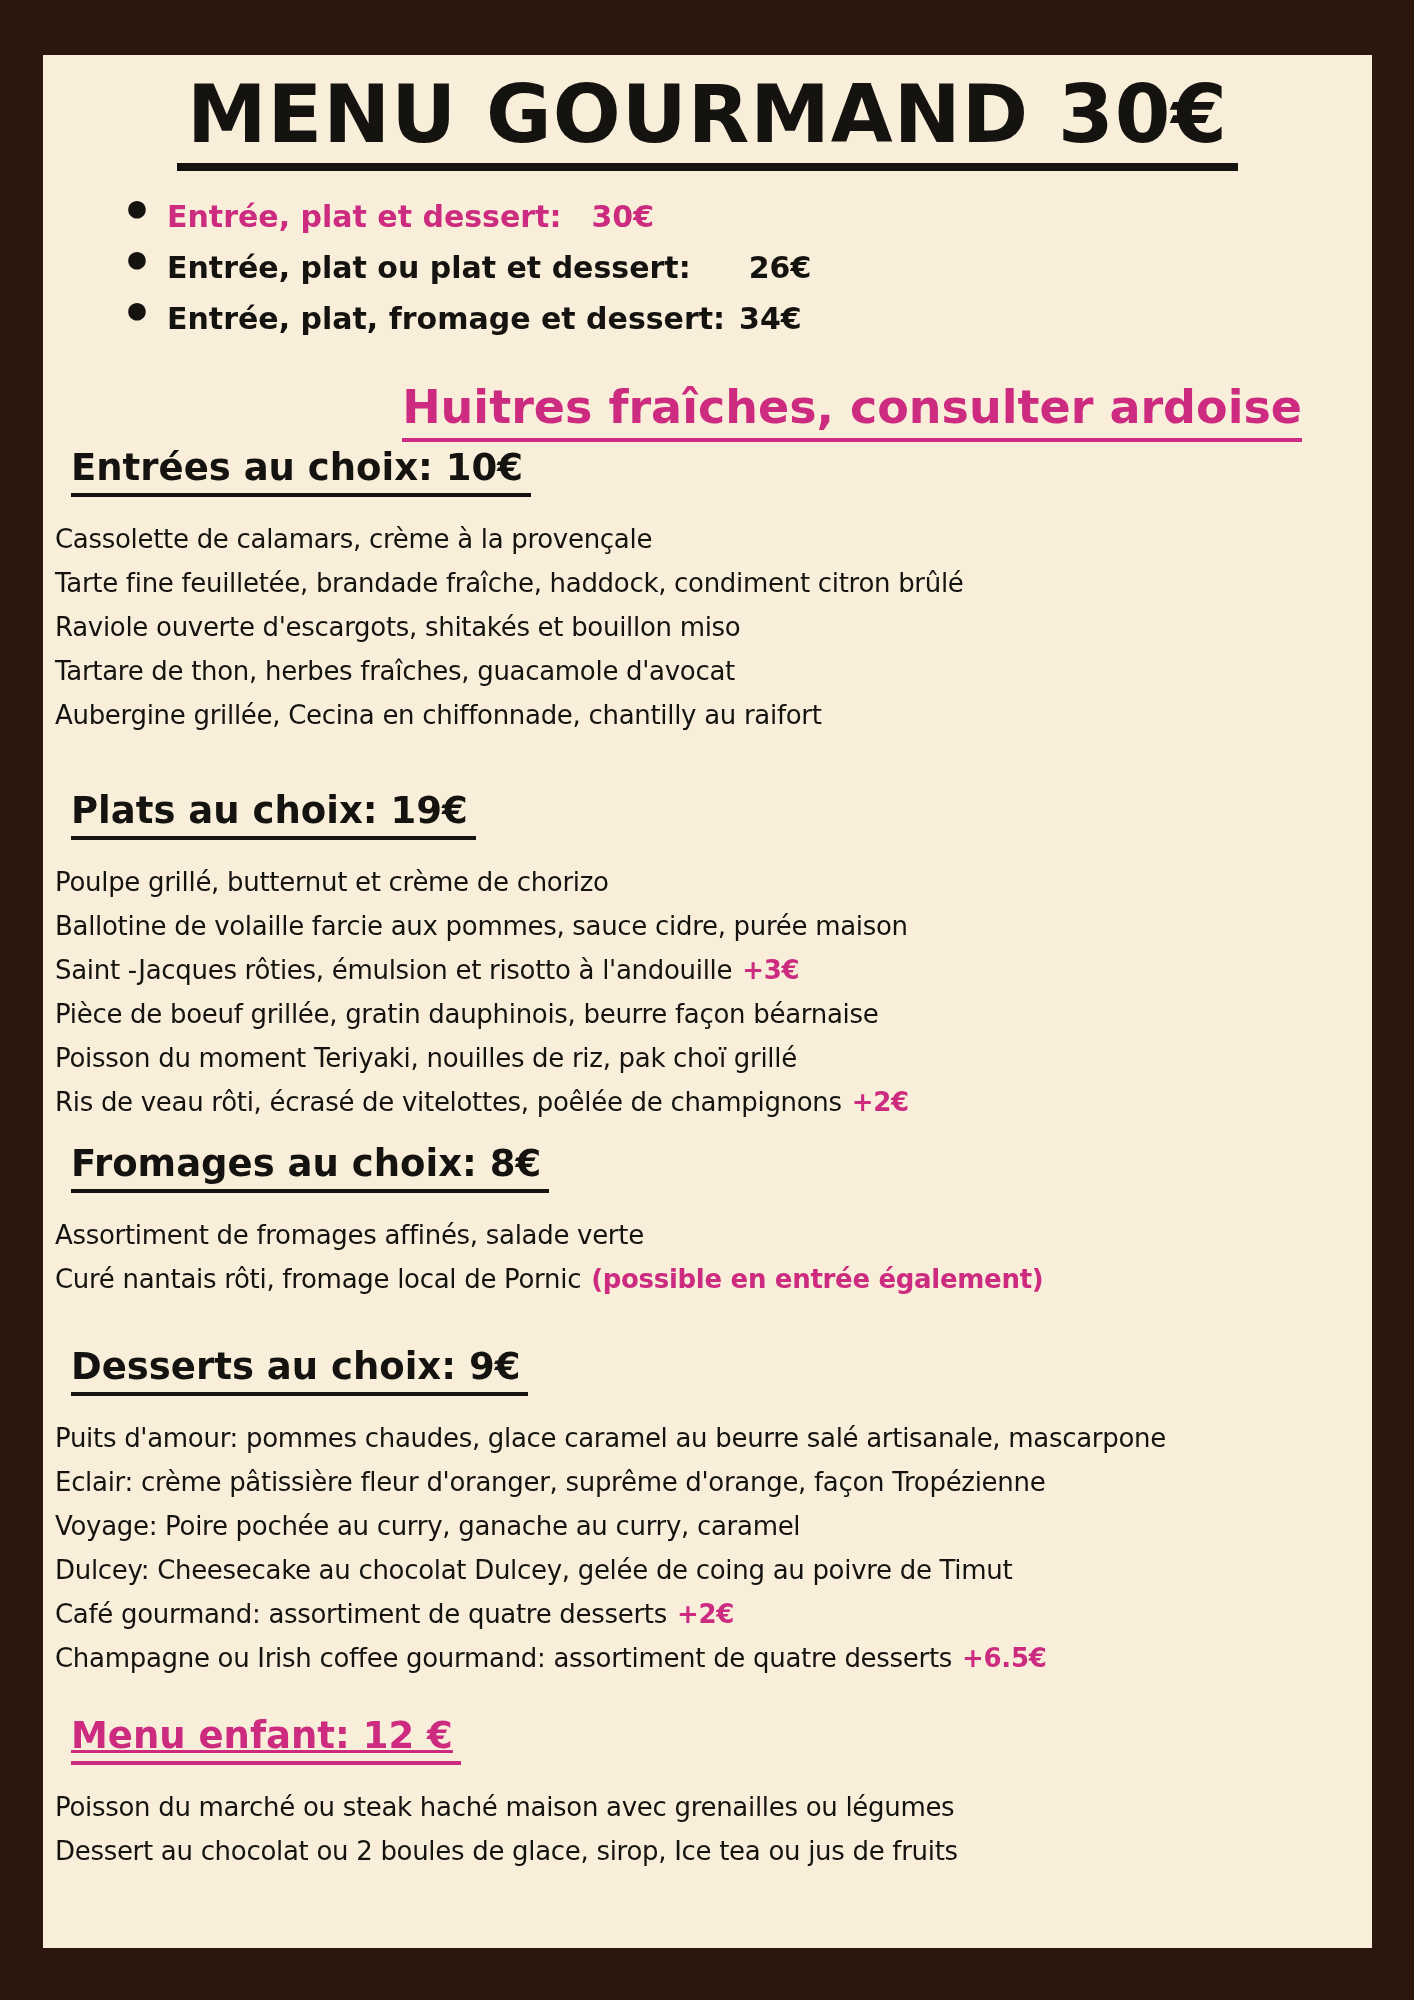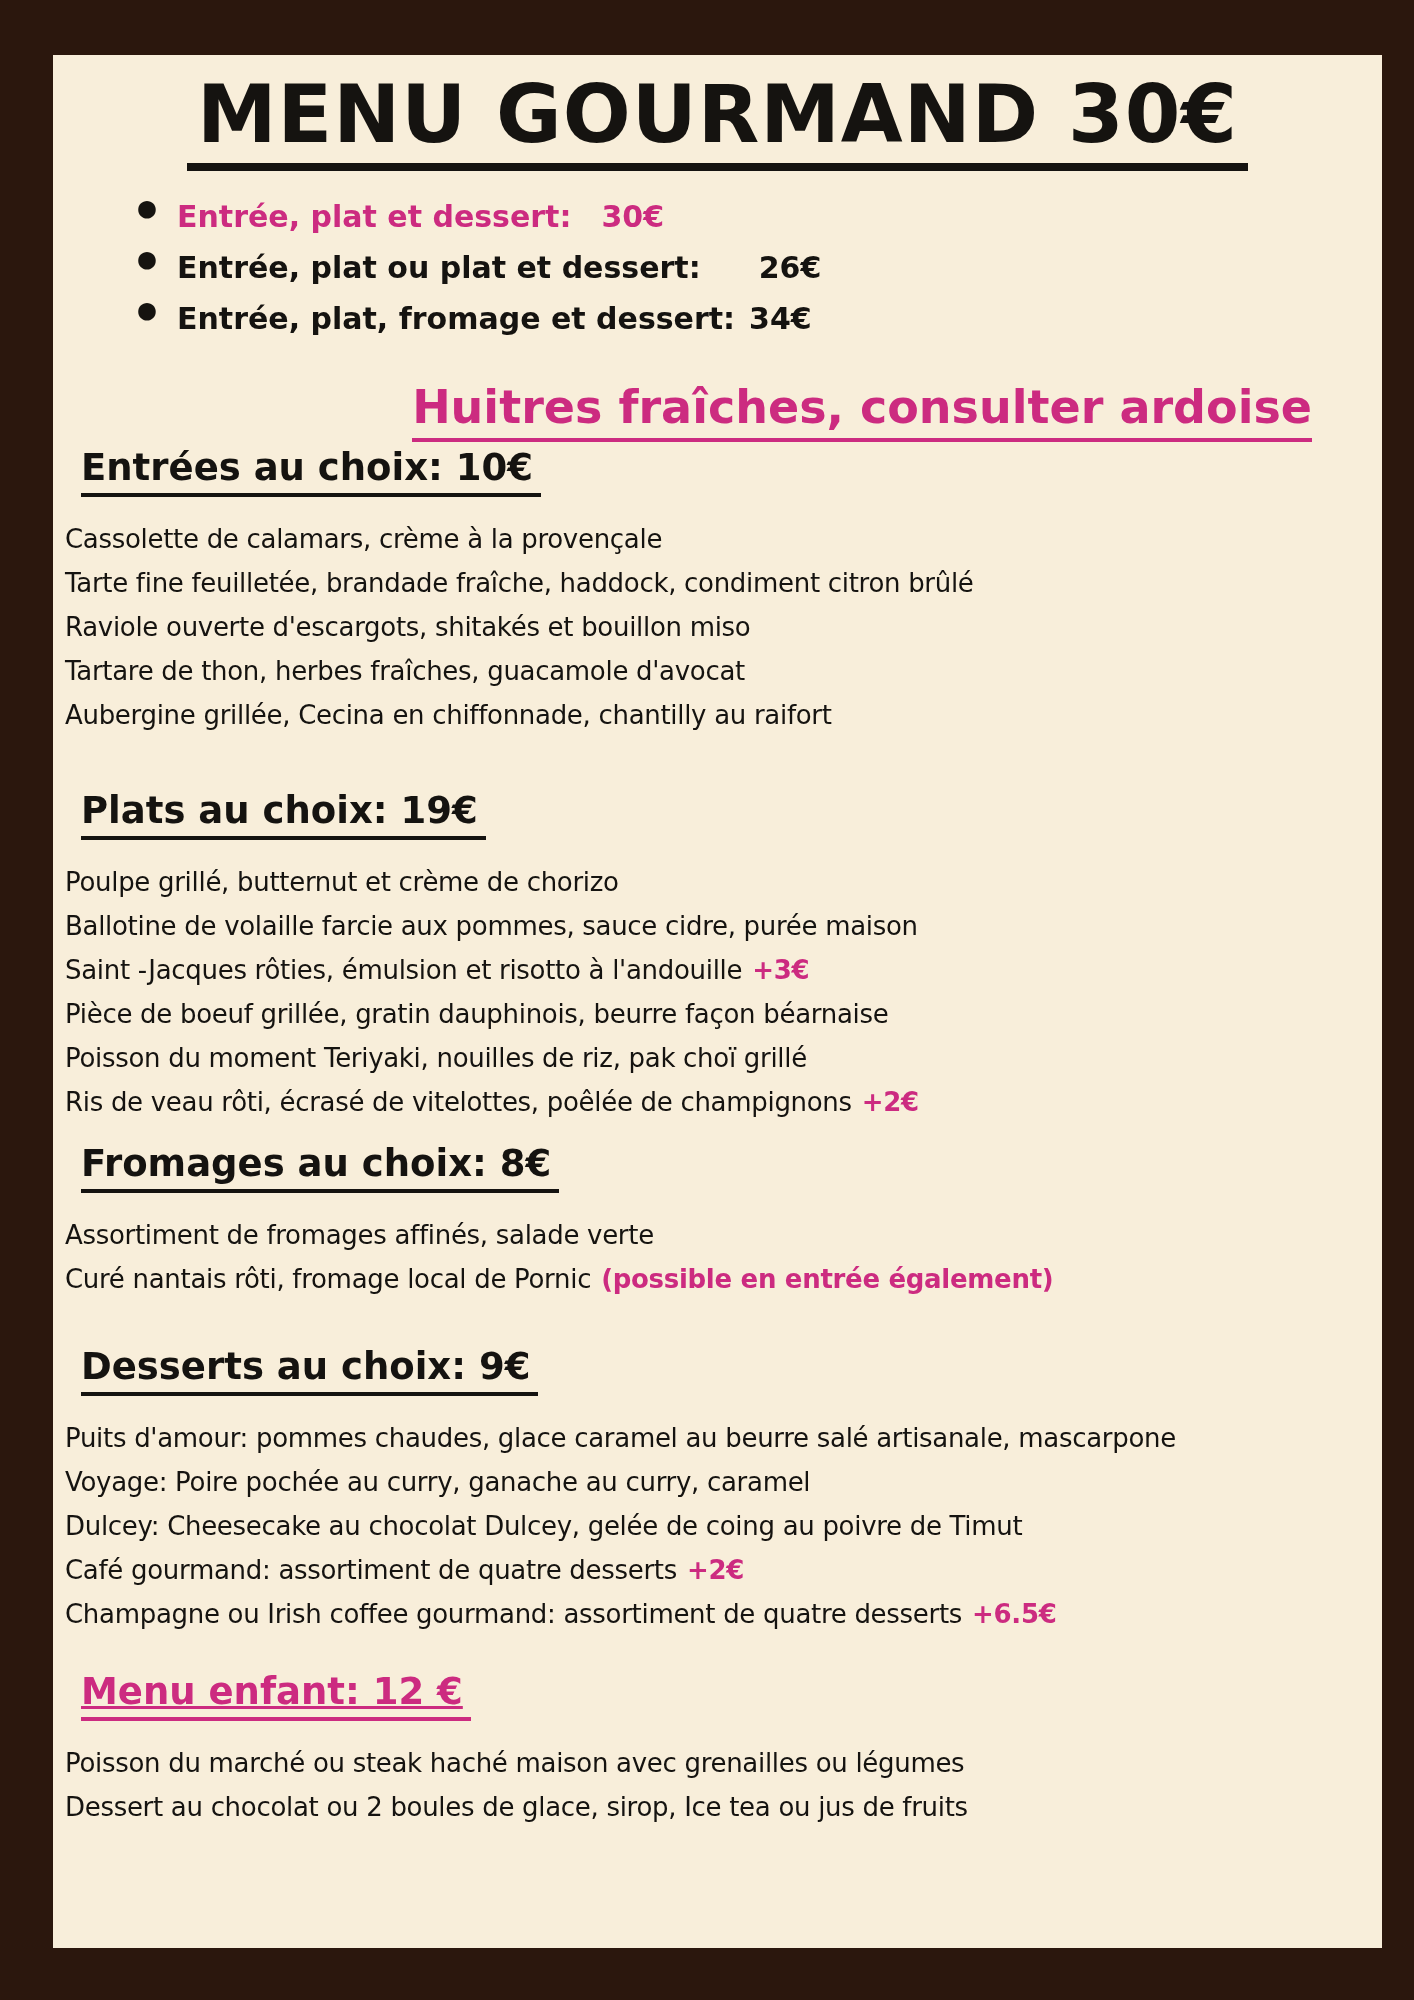--- a/index.html
+++ b/index.html
@@ -5,21 +5,21 @@
   html,body { margin:0; padding:0; }
   body {
     width:1414px; height:2000px;
     background:#2b170d;
     position:relative;
     font-family:"DejaVu Sans", sans-serif;
     color:#151310;
   }
   .paper {
     position:absolute;
-    left:53px; top:55px;
+    left:43px; top:55px;
     width:1329px; height:1893px;
     background:#f8eeda;
     overflow:hidden;
   }
   
   .title-wrap { text-align:center; margin-top:20px; }
   h1.menu-title {
     display:inline-block;
     margin:0;
     padding:0 10px 8px 10px;
@@ -149,20 +149,21 @@
         <div class="h2row"><h2 class="section-heading">Fromages au choix: 8€</h2></div>
         <div class="items">
           <p><span class="item-text">Assortiment de fromages affinés, salade verte</span></p>
           <p><span class="item-text">Curé nantais rôti, fromage local de Pornic</span><span class="item-note">(possible en entrée également)</span></p>
         </div>
       </section>
       <section>
         <div class="h2row"><h2 class="section-heading">Desserts au choix: 9€</h2></div>
         <div class="items">
           <p><span class="item-text">Puits d'amour: pommes chaudes, glace caramel au beurre salé artisanale, mascarpone</span></p>
+          <p><span class="item-text">Eclair: crème pâtissière fleur d'oranger, suprême d'orange, façon Tropézienne</span></p>
           <p><span class="item-text">Voyage: Poire pochée au curry, ganache au curry, caramel</span></p>
           <p><span class="item-text">Dulcey: Cheesecake au chocolat Dulcey, gelée de coing au poivre de Timut</span></p>
           <p><span class="item-text">Café gourmand: assortiment de quatre desserts</span><span class="item-note">+2€</span></p>
           <p><span class="item-text">Champagne ou Irish coffee gourmand: assortiment de quatre desserts</span><span class="item-note">+6.5€</span></p>
         </div>
       </section>
       <section class="pink">
         <div class="h2row"><h2 class="section-heading">Menu enfant: 12 €</h2></div>
         <div class="items">
           <p><span class="item-text">Poisson du marché ou steak haché maison avec grenailles ou légumes</span></p>

